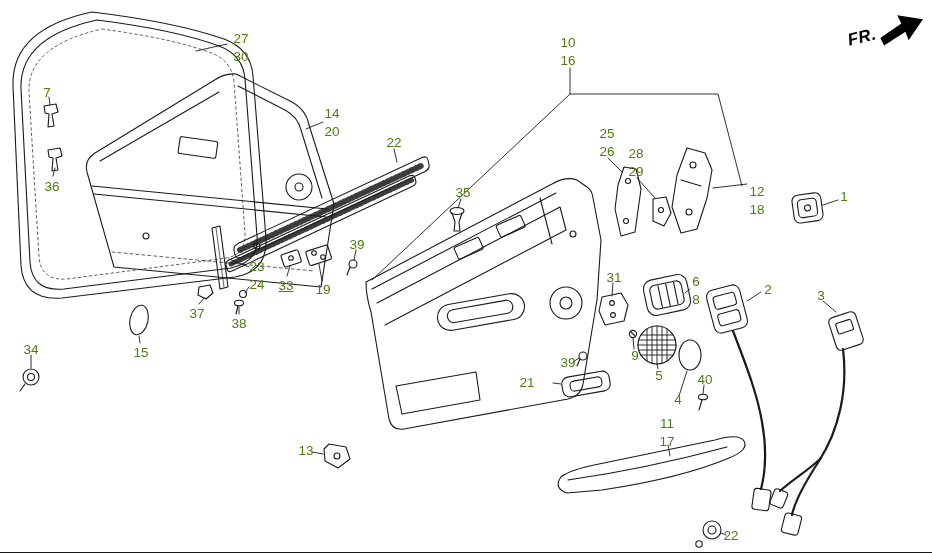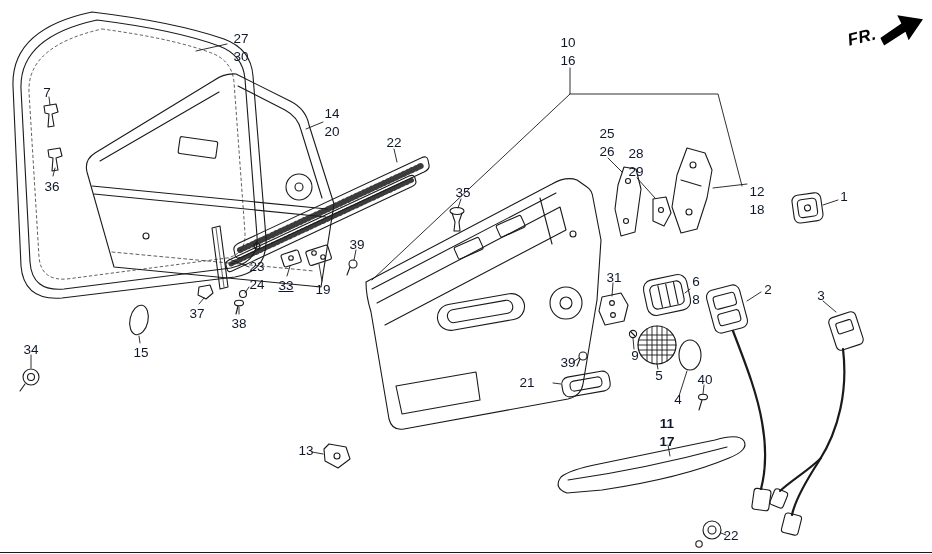--- a/index.html
+++ b/index.html
@@ -2,21 +2,21 @@
 <html><head>
 <meta charset="utf-8">
 <style>
   * { margin:0; padding:0; box-sizing:border-box; }
   html,body { background:#ffffff; }
   body { font-family:"Liberation Sans", sans-serif; color:#111; }
   .stage { position:relative; width:932px; height:554px; background:#fff; overflow:hidden; }
   .stage > svg.art { position:absolute; left:0; top:0; }
   .callout-layer { position:absolute; left:0; top:0; width:100%; height:100%; pointer-events:none; }
   .callout { position:absolute; transform:translateX(-50%); font-size:13.5px; line-height:1.3;
-             text-align:center; white-space:nowrap; color:#0f172a; }
+             text-align:center; white-space:nowrap; color:#4d7c0f; }
   .fr-wrap { position:absolute; left:848px; top:26px; display:flex; align-items:center; gap:3px;
              transform:rotate(-14deg); transform-origin:left center; }
   .fr-text { font-size:17px; font-weight:bold; font-style:italic; letter-spacing:.5px; color:#000; }
 </style>
 </head>
 <body>
 
 <div class="stage">
 
   <svg class="art" width="932" height="554" viewBox="0 0 932 554">
@@ -314,21 +314,21 @@
       </div>
       <div class="callout" style="left: 527px; top: 374px;">
         <div>21</div>
       </div>
       <div class="callout" style="left: 705px; top: 371px;">
         <div>40</div>
       </div>
       <div class="callout" style="left: 678px; top: 391px;">
         <div>4</div>
       </div>
-      <div class="callout" style="left: 667px; top: 415px; font-weight: bold;">
+      <div class="callout" style="left: 667px; top: 415px;">
         <div>11</div>
         <div>17</div>
       </div>
       <div class="callout" style="left: 306px; top: 442px;">
         <div>13</div>
       </div>
       <div class="callout" style="left: 731px; top: 527px;">
         <div>22</div>
       </div>
     </div>

